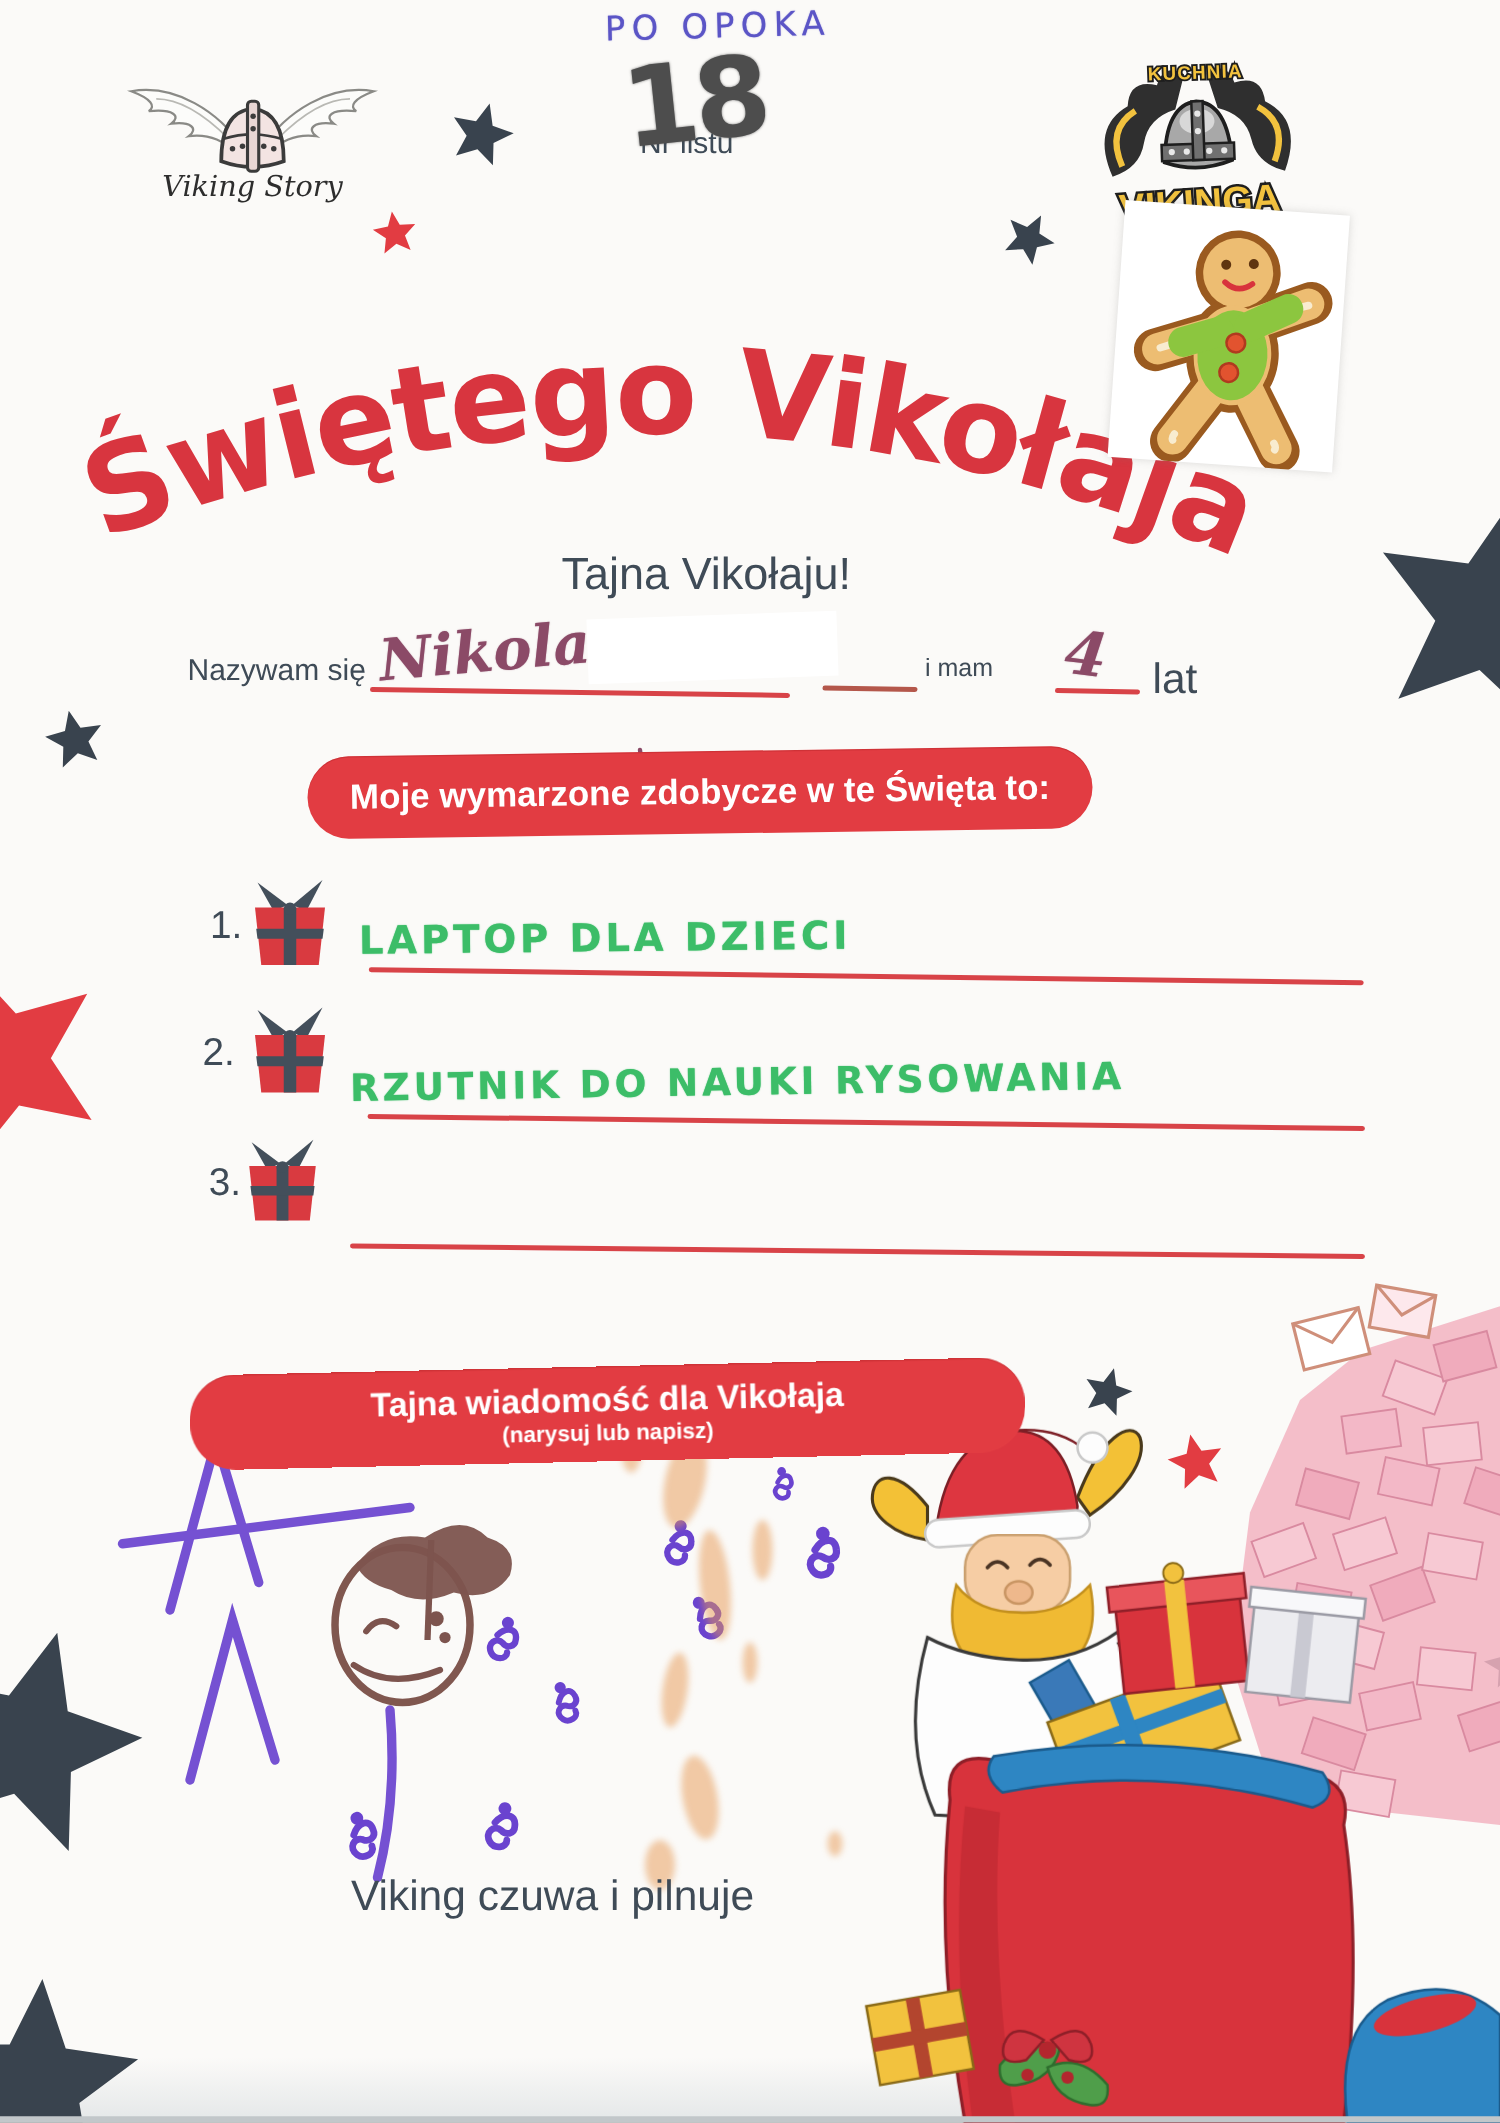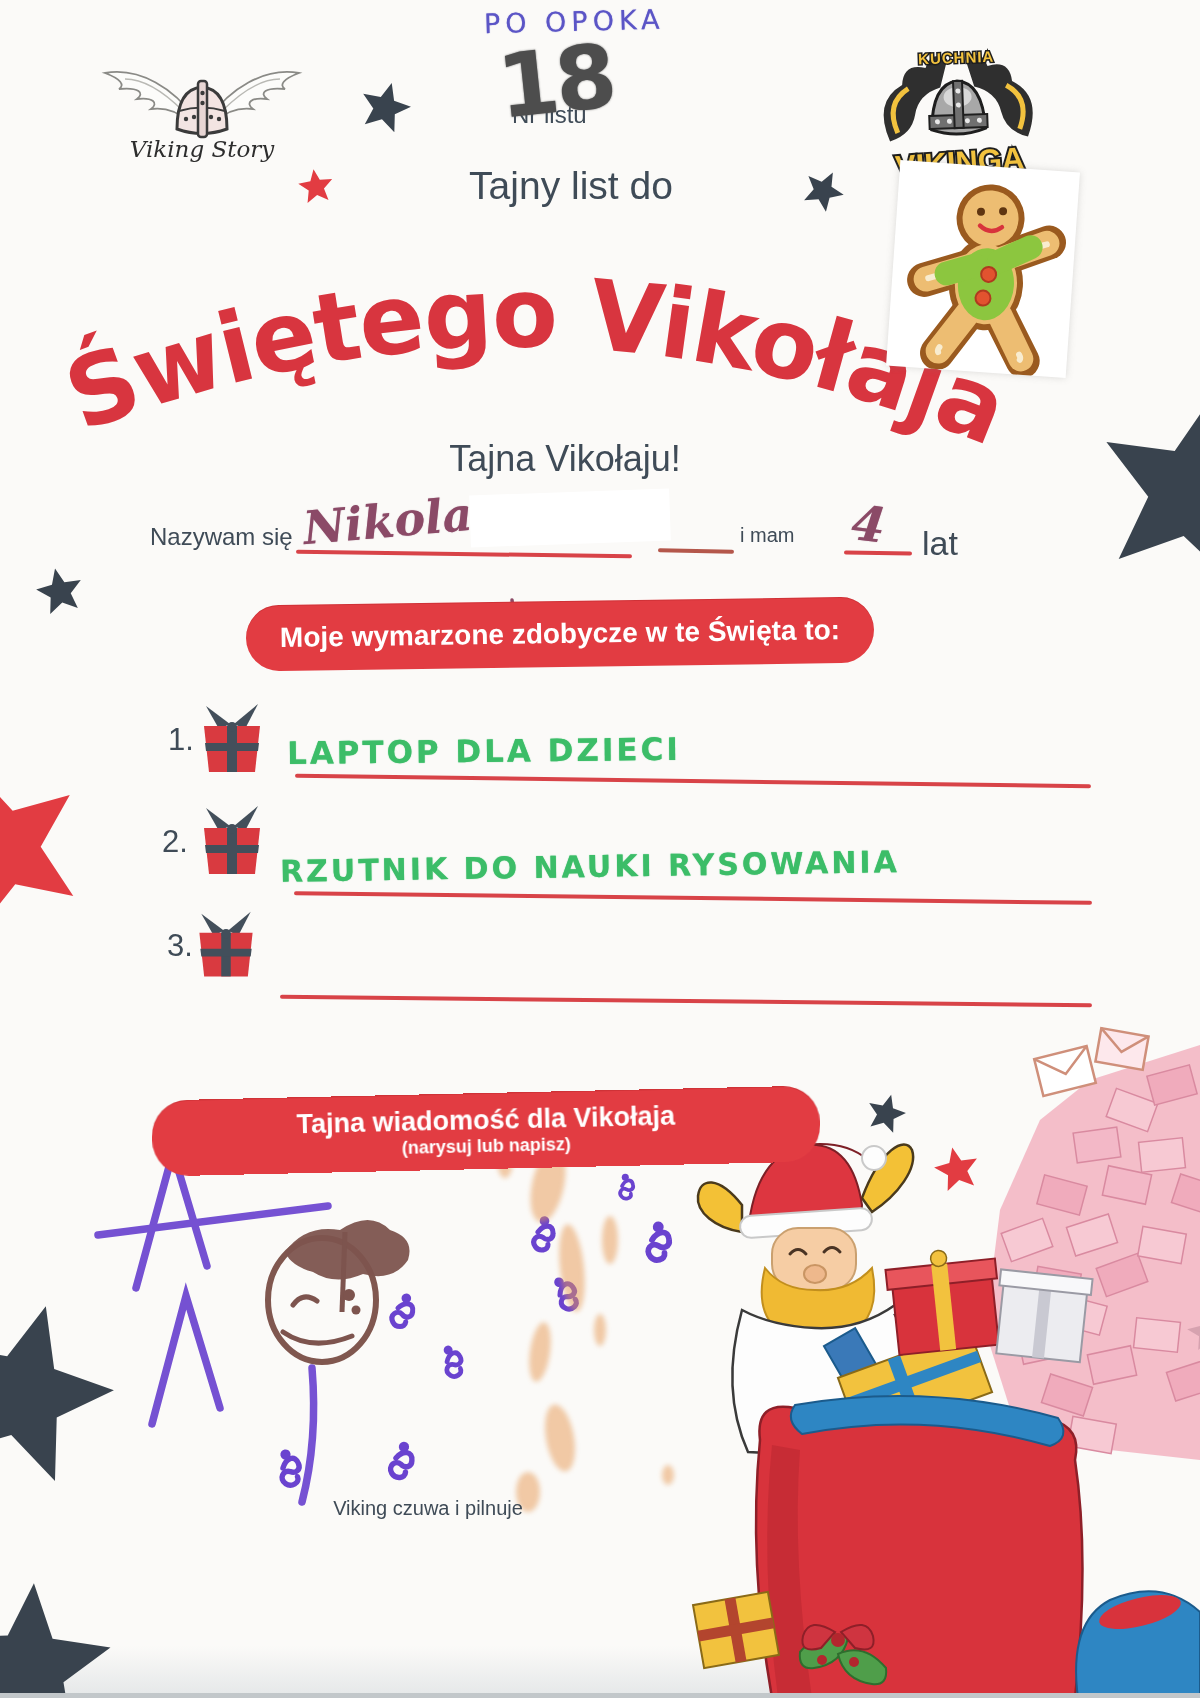--- a/index.html
+++ b/index.html
@@ -309,21 +309,20 @@
         <circle cx="96" cy="108" r="7.5" fill="#e2532f" stroke="#b03a1f" stroke-width="2"></circle>
         <circle cx="92" cy="132" r="7.5" fill="#e2532f" stroke="#b03a1f" stroke-width="2"></circle>
       </g>
     </svg>
   </div>
 
   <div class="abs hand-blue" style="left:484px;top:6px;font-size:27px;z-index:4;transform:rotate(-1.5deg)">PO OPOKA</div>
   <div class="abs t-navy" style="left:512px;top:101px;font-size:24px;z-index:2">Nr listu</div>
   <div class="abs hand-dark" style="left:498px;top:30px;font-size:88px;z-index:5;transform:rotate(-6deg);letter-spacing:-4px">18</div>
 
-  <div class="abs t-navy center" style="left:371px;top:164px;width:400px;font-size:39px;z-index:2">Tajny list do</div>
   <div class="abs t-navy center" style="left:365px;top:438px;width:400px;font-size:36px;z-index:2">Tajna Vikołaju!</div>
 
   <div class="abs t-navy" style="left:150px;top:523px;font-size:24px;z-index:2">Nazywam się</div>
   <div class="redline" style="left:296px;top:552px;width:336px;transform:rotate(0.8deg);z-index:2"></div>
   <div class="abs" style="left:470px;top:492px;width:200px;height:52px;background:#ffffff;transform:rotate(-2deg);z-index:3"></div>
   <div class="abs hand-plum" style="left:303px;top:494px;font-size:46px;transform:rotate(-5deg);z-index:4">Nikola</div>
   <div class="redline" style="left:658px;top:549px;width:76px;background:#b4574b;transform:rotate(1deg);z-index:2"></div>
   <div class="abs t-navy" style="left:740px;top:524px;font-size:20px;z-index:2">i mam</div>
   <div class="redline" style="left:844px;top:551px;width:68px;transform:rotate(1deg);z-index:2"></div>
   <div class="abs hand-plum" style="left:852px;top:496px;font-size:48px;transform:rotate(7deg);z-index:4">4</div>
@@ -349,17 +348,17 @@
     <div class="abs t-navy" style="left:167px;top:928px;font-size:31px;z-index:2">3.</div>
     <div class="abs hand-green" style="left:280px;top:952px;font-size:30px;z-index:4"></div>
     <div class="redline" style="left:280px;top:999px;width:812px;height:3.5px;transform:rotate(0.6deg);z-index:2"></div>
   </div>
 
   <div class="abs pill" style="left:152px;top:1093px;width:668px;height:76px;transform:rotate(-1.3deg);z-index:2">
     <span style="font-size:27px">Tajna wiadomość dla Vikołaja</span>
     <span style="font-size:18px">(narysuj lub napisz)</span>
   </div>
 
-  <div class="abs t-navy center" style="left:208px;top:1496px;width:440px;font-size:20px;line-height:1.25;z-index:2">
+  <div class="abs t-navy center" style="left:222px;top:1496px;width:440px;font-size:34px;line-height:1.25;z-index:2">
     <div>Viking czuwa i pilnuje</div>
   </div>
 
 </div>
 
 </body></html>

